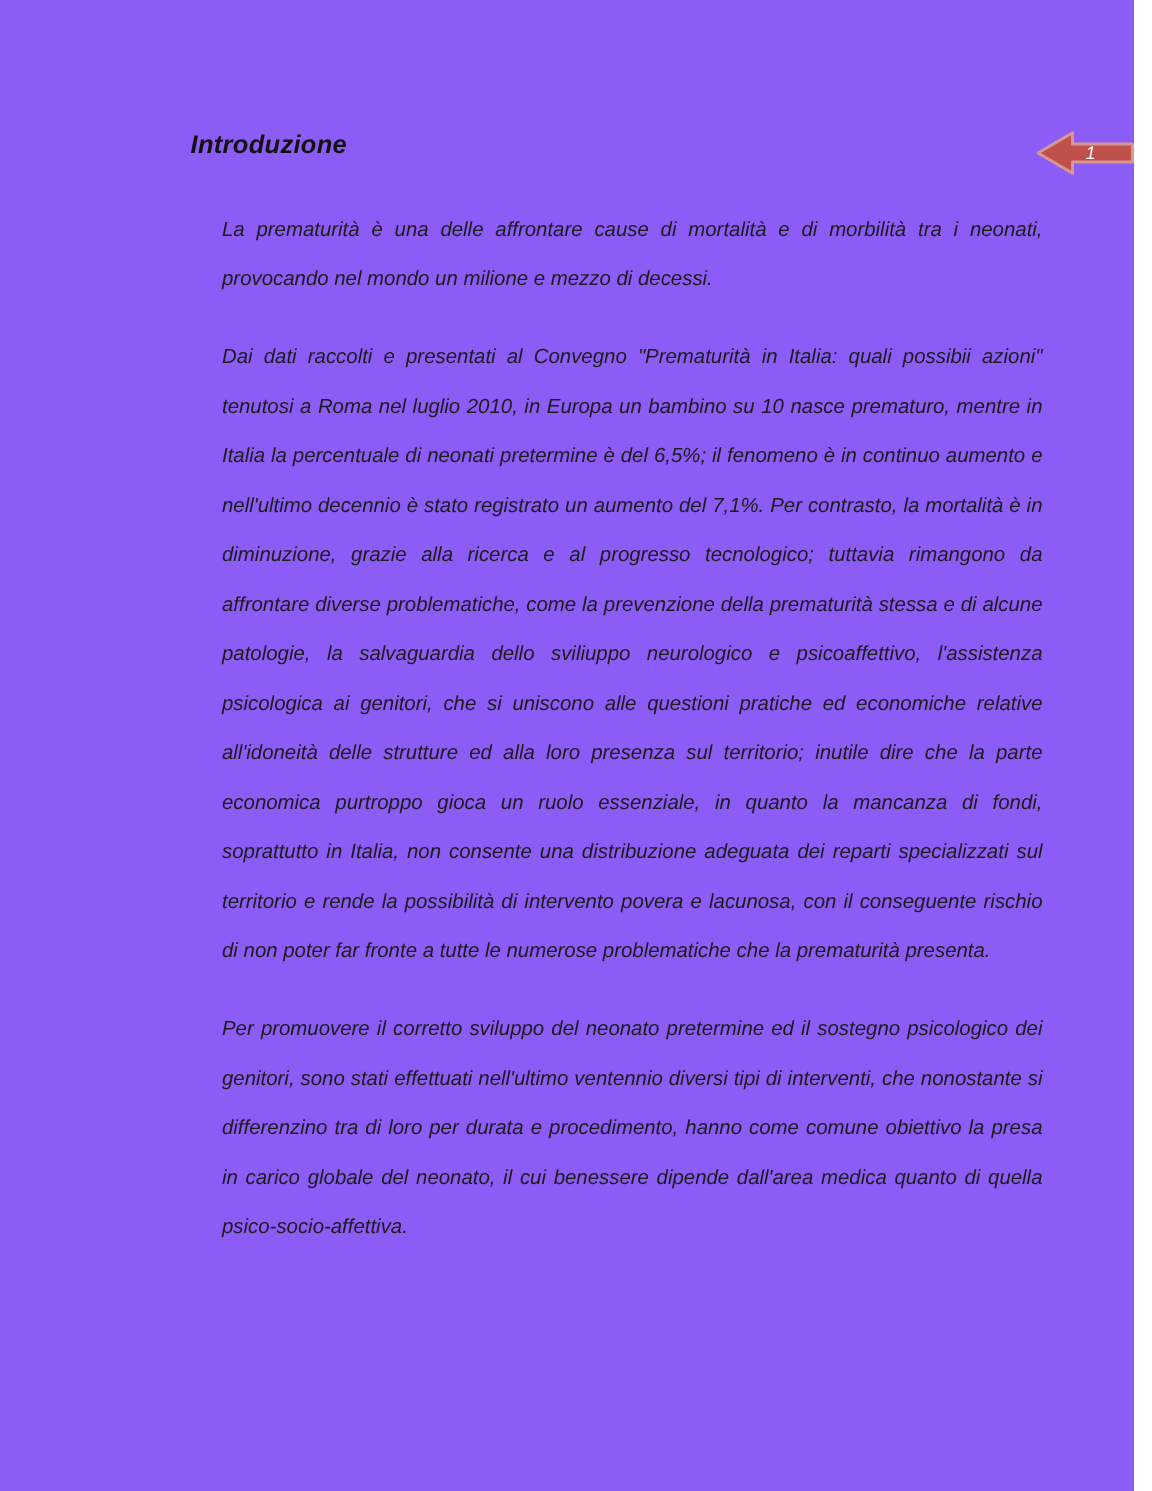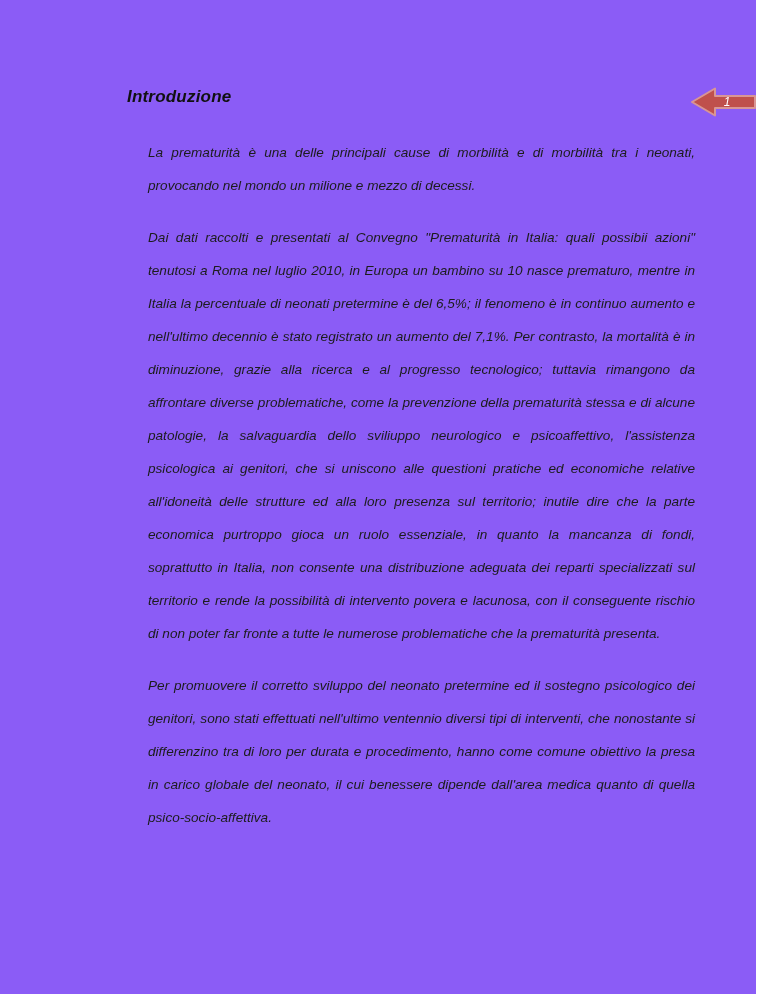--- a/index.html
+++ b/index.html
@@ -74,18 +74,18 @@
   <h1 class="page-title">Introduzione</h1>
 
   <div class="arrow-badge">
     <svg viewBox="0 0 65 32" xmlns="http://www.w3.org/2000/svg">
       <polygon points="1,16 24,2.5 24,10 64,10 64,22 24,22 24,29.5" stroke-width="2" stroke-linejoin="round" fill="#bf504c" stroke="#d99694"></polygon>
     </svg>
     <span class="badge-num">1</span>
   </div>
 
   <div class="body-text">
-    <p>La prematurità è una delle principali cause di morbilità e di morbilità tra i neonati, provocando nel mondo un milione e mezzo di decessi.</p>
+    <p>La prematurità è una delle affrontare cause di mortalità e di morbilità tra i neonati, provocando nel mondo un milione e mezzo di decessi.</p>
     <p>Dai dati raccolti e presentati al Convegno "Prematurità in Italia: quali possibii azioni" tenutosi a Roma nel luglio 2010, in Europa un bambino su 10 nasce prematuro, mentre in Italia la percentuale di neonati pretermine è del 6,5%; il fenomeno è in continuo aumento e nell'ultimo decennio è stato registrato un aumento del 7,1%. Per contrasto, la mortalità è in diminuzione, grazie alla ricerca e al progresso tecnologico; tuttavia rimangono da affrontare diverse problematiche, come la prevenzione della prematurità stessa e di alcune patologie, la salvaguardia dello sviliuppo neurologico e psicoaffettivo, l'assistenza psicologica ai genitori, che si uniscono alle questioni pratiche ed economiche relative all'idoneità delle strutture ed alla loro presenza sul territorio; inutile dire che la parte economica purtroppo gioca un ruolo essenziale, in quanto la mancanza di fondi, soprattutto in Italia, non consente una distribuzione adeguata dei reparti specializzati sul territorio e rende la possibilità di intervento povera e lacunosa, con il conseguente rischio di non poter far fronte a tutte le numerose problematiche che la prematurità presenta.</p>
     <p>Per promuovere il corretto sviluppo del neonato pretermine ed il sostegno psicologico dei genitori, sono stati effettuati nell'ultimo ventennio diversi tipi di interventi, che nonostante si differenzino tra di loro per durata e procedimento, hanno come comune obiettivo la presa in carico globale del neonato, il cui benessere dipende dall'area medica quanto di quella psico-socio-affettiva.</p>
   </div>
 
 </div>
 
 </body></html>

